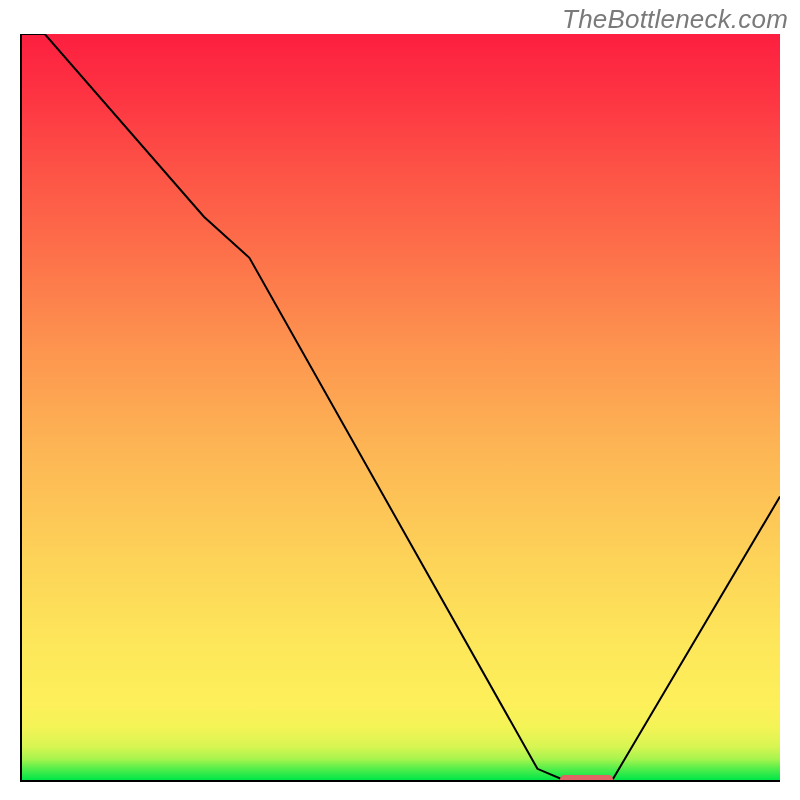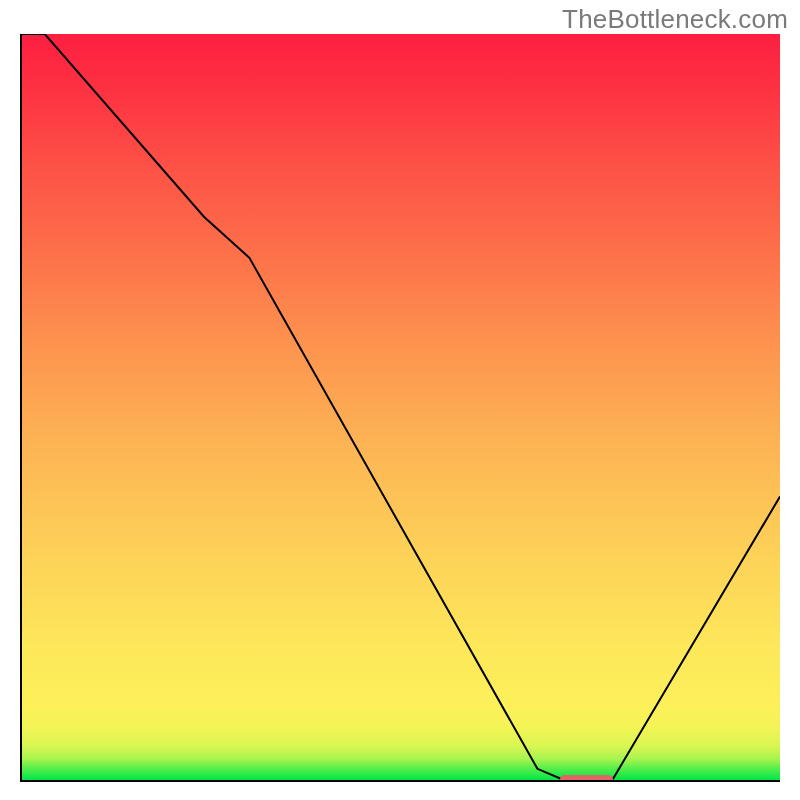--- a/index.html
+++ b/index.html
@@ -7,20 +7,21 @@
     padding: 0;
     width: 800px;
     height: 800px;
     background: #ffffff;
     font-family: Arial, Helvetica, sans-serif;
   }
   .chart-container {
     position: relative;
     width: 800px;
     height: 584px;
+    font-style: italic;
   }
   .watermark {
     position: absolute;
     top: 4px;
     right: 12px;
     font-size: 26px;
     color: #7a7a7a;
     font-weight: 500;
     letter-spacing: 0.2px;
     z-index: 10;

